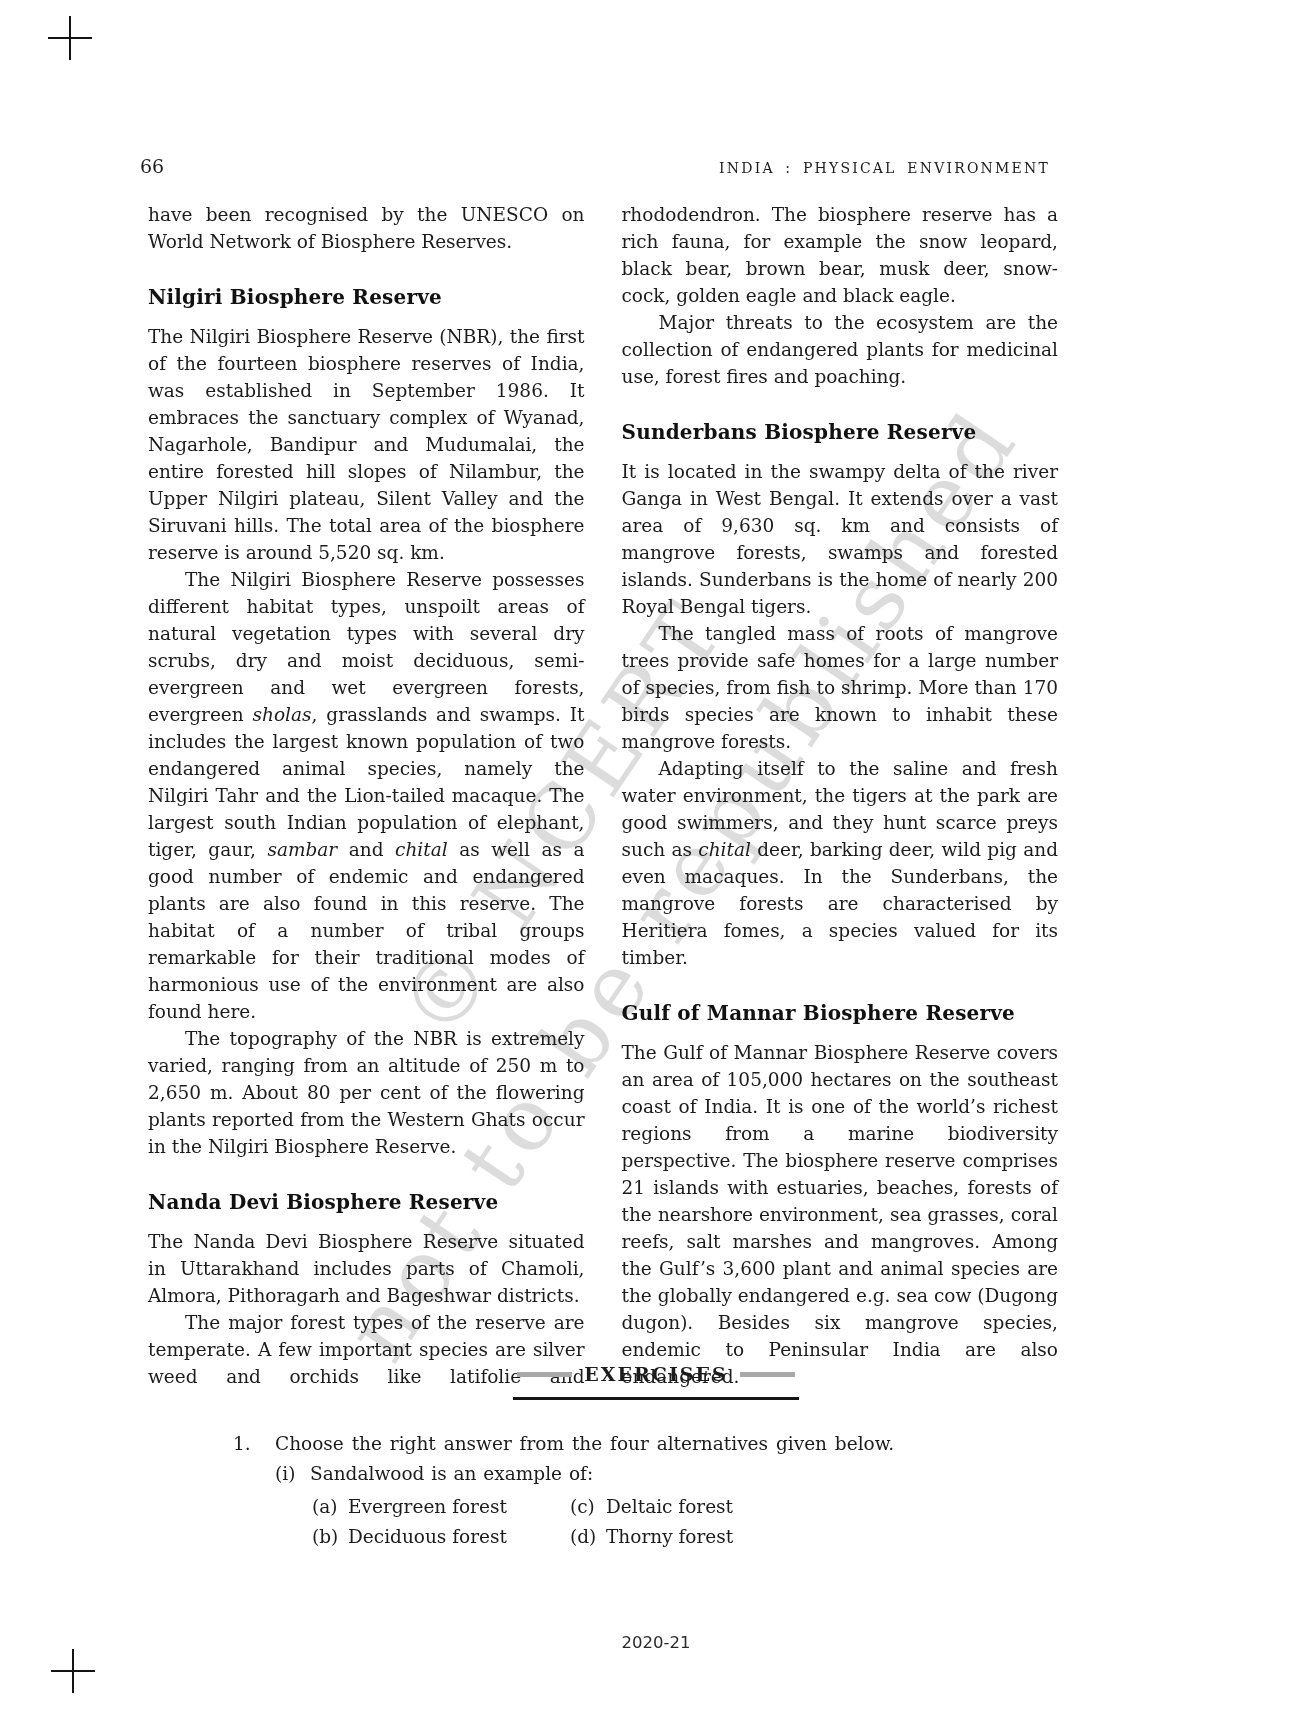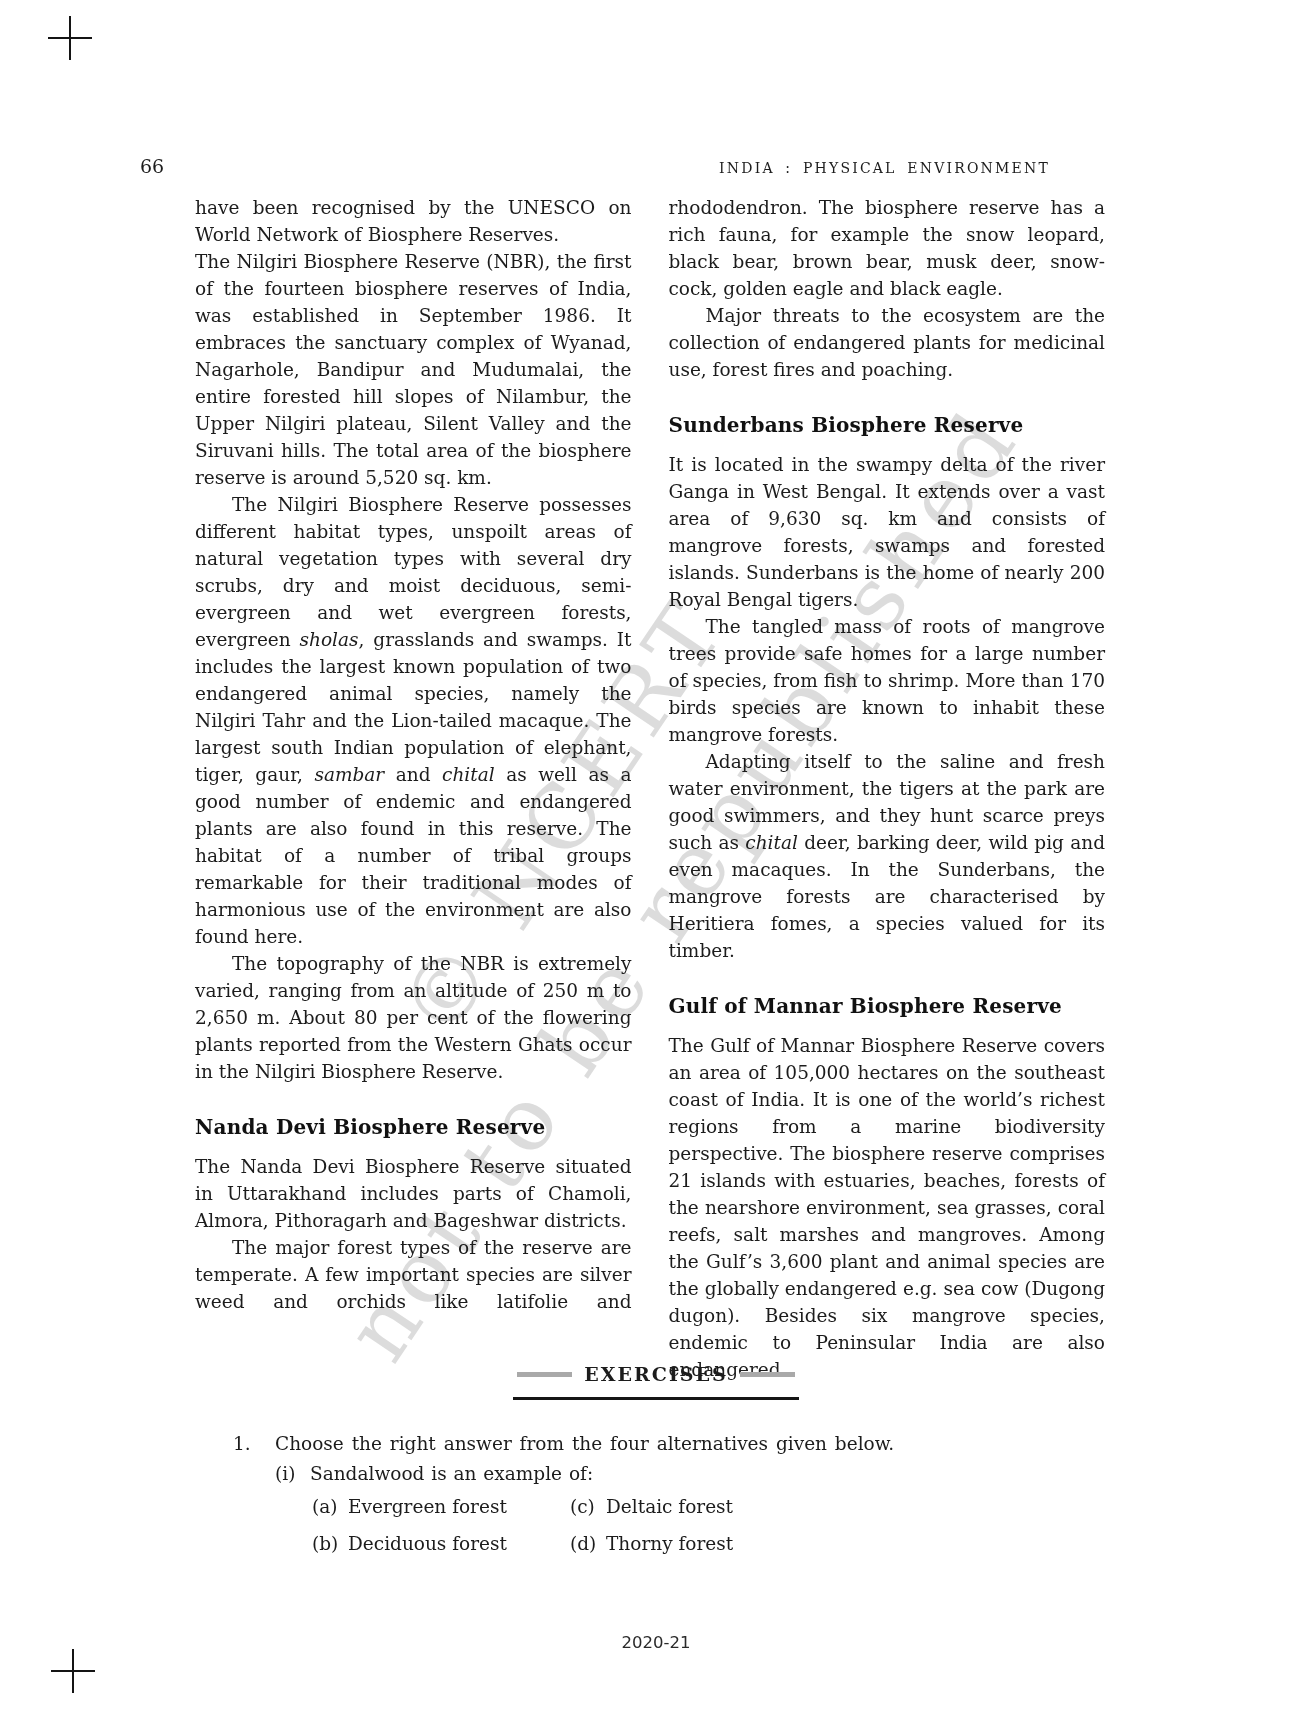--- a/index.html
+++ b/index.html
@@ -31,22 +31,22 @@
   }
   .watermark .wm-inner {
     position:absolute; width:1100px; left:-550px; top:-160px;
     transform:rotate(-56deg); transform-origin:50% 50%;
     text-align:center; color:rgba(140,140,140,0.30);
     font-size:88px; letter-spacing:8px; line-height:1.55; white-space:nowrap;
   }
 
   
   .columns {
-    position:absolute; left:148px; top:194px; width:910px;
-    display:flex; gap:37px; z-index:1;margin-left:47px;
+    position:absolute; left:148px; top:201px; width:910px;
+    display:flex; gap:37px; z-index:1;
   }
   .col { width:437px; text-align:justify; font-size:18.5px; line-height:27px; }
   .col p { margin:0; }
   .col p.indent { text-indent:37px; }
   .col p.justify-last { text-align-last:justify; }
   .col h3 {
     font-size:20px; line-height:26px; margin:29px 0 13px 0;
     text-align:left; letter-spacing:0.2px; color:#111;
   }
   .col h3:first-child { margin-top:0; }
@@ -57,21 +57,21 @@
   .ex-head { display:inline-block; border-bottom:3px solid #151515; padding:0 4px 12px 4px; }
   .ex-head .word { font-weight:bold; font-size:19px; letter-spacing:2px; padding:0 12px; vertical-align:middle; }
   .ex-head .bar { display:inline-block; width:55px; height:5px; background:#a9a9a9; vertical-align:middle; }
   .ex-item { display:flex; margin-left:233px; line-height:27px; }
   .ex-num { width:42px; flex:none; }
   .ex-prompt { margin-bottom:3px; word-spacing:2px; }
   .ex-sub { display:flex; }
   .sub-num { width:35px; flex:none; }
   .sub-prompt { margin-bottom:6px; word-spacing:1px; }
   .options-grid {
-    display:grid; grid-template-columns:258px auto; row-gap:10px; margin-left:2px;
+    display:grid; grid-template-columns:258px auto; row-gap:3px; margin-left:2px;
   }
   .opt-label { display:inline-block; width:36px; }
 
   
   .footer {
     position:absolute; left:0; top:1633px; width:1312px; text-align:center;
     font-family:"DejaVu Sans","Liberation Sans",sans-serif; font-size:16.5px; color:#2a2a2a;
   }
 </style>
 </head>
@@ -96,20 +96,21 @@
   </div>
 
   <div class="header">
     <span class="page-number">66</span>
     <span class="header-title">INDIA : PHYSICAL ENVIRONMENT</span>
   </div>
 
   <div class="columns">
     <div class="col" id="col-left">
         <p><span>have been recognised by the UNESCO on World Network of Biosphere Reserves.</span></p>
+        <h3><span>Nilgiri Biosphere Reserve</span></h3>
         <p><span>The Nilgiri Biosphere Reserve (NBR), the first of the fourteen biosphere reserves of India, was established in September 1986. It embraces the sanctuary complex of Wyanad, Nagarhole, Bandipur and Mudumalai, the entire forested hill slopes of Nilambur, the Upper Nilgiri plateau, Silent Valley and the Siruvani hills. The total area of the biosphere reserve is around 5,520 sq. km.</span></p>
         <p class="indent"><span>The Nilgiri Biosphere Reserve possesses different habitat types, unspoilt areas of natural vegetation types with several dry scrubs, dry and moist deciduous, semi-evergreen and wet evergreen forests, evergreen </span><i>sholas</i><span>, grasslands and swamps. It includes the largest known population of two endangered animal species, namely the Nilgiri Tahr and the Lion-tailed macaque. The largest south Indian population of elephant, tiger, gaur, </span><i>sambar</i><span> and </span><i>chital</i><span> as well as a good number of endemic and endangered plants are also found in this reserve. The habitat of a number of tribal groups remarkable for their traditional modes of harmonious use of the environment are also found here.</span></p>
         <p class="indent"><span>The topography of the NBR is extremely varied, ranging from an altitude of 250 m to 2,650 m. About 80 per cent of the flowering plants reported from the Western Ghats occur in the Nilgiri Biosphere Reserve.</span></p>
         <h3><span>Nanda Devi Biosphere Reserve</span></h3>
         <p><span>The Nanda Devi Biosphere Reserve situated in Uttarakhand includes parts of Chamoli, Almora, Pithoragarh and Bageshwar districts.</span></p>
         <p class="indent justify-last"><span>The major forest types of the reserve are temperate. A few important species are silver weed and orchids like latifolie and</span></p>
       </div>
     <div class="col" id="col-right">
         <p><span>rhododendron. The biosphere reserve has a rich fauna, for example the snow leopard, black bear, brown bear, musk deer, snow-cock, golden eagle and black eagle.</span></p>
         <p class="indent"><span>Major threats to the ecosystem are the collection of endangered plants for medicinal use, forest fires and poaching.</span></p>

